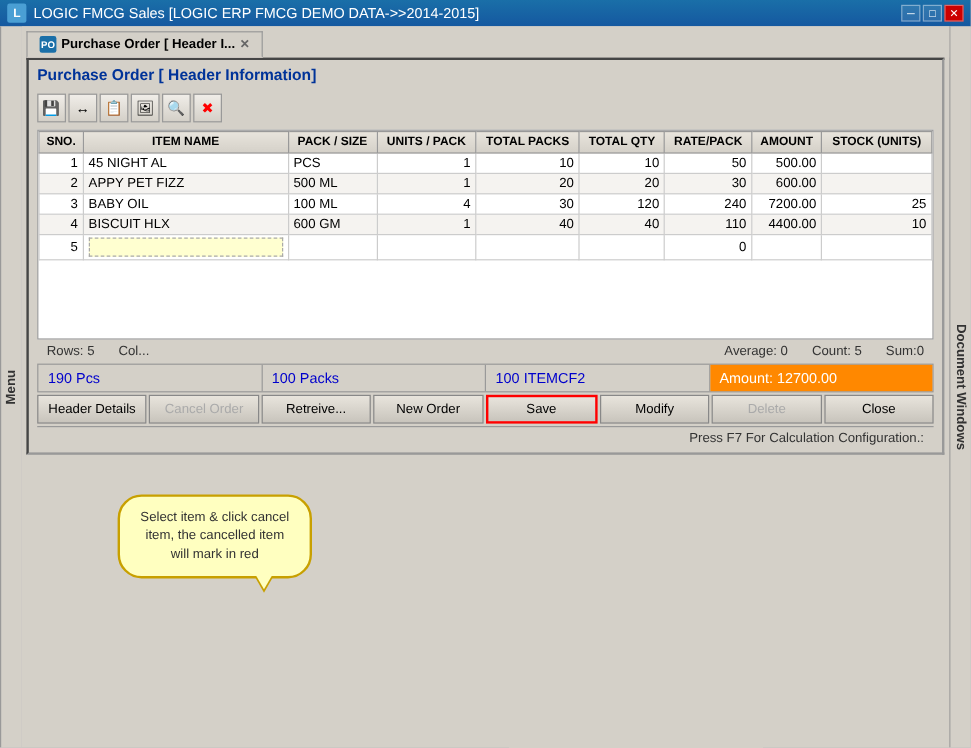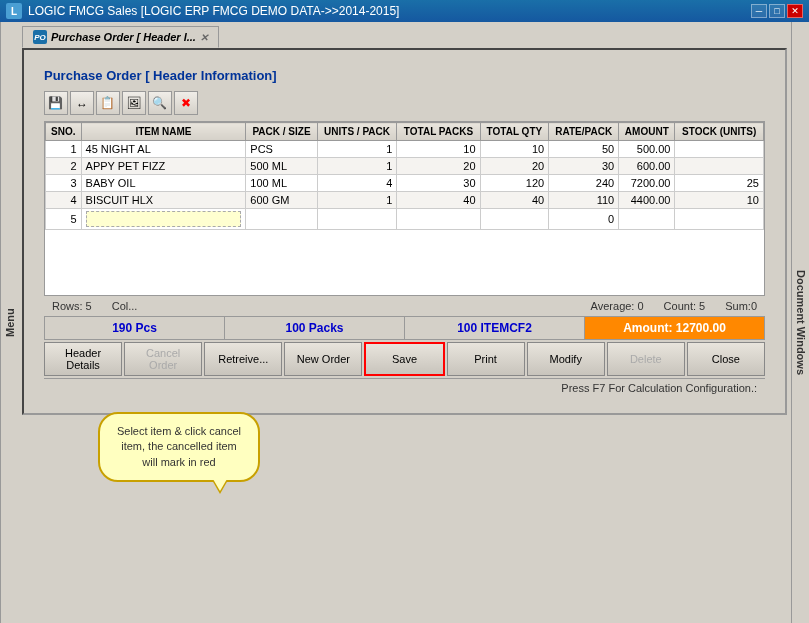--- a/index.html
+++ b/index.html
@@ -106,21 +106,20 @@
       background: #d4d0c8;
     }
 
     
     .tab-bar {
       display: flex;
       align-items: center;
       background: #d4d0c8;
       padding: 4px 4px 0 4px;
       gap: 2px;
-      font-style: italic;
     }
     .tab {
       background: linear-gradient(to bottom, #e8e4dc, #d4d0c8);
       border: 1px solid #999;
       border-bottom: none;
       padding: 2px 10px;
       font-size: 11px;
       display: flex;
       align-items: center;
       gap: 4px;
@@ -147,21 +146,21 @@
       justify-content: center;
       color: white;
       font-size: 8px;
     }
 
     
     .window-content {
       background: #d4d0c8;
       border: 2px inset #999;
       margin: 0 4px 4px 4px;
-      padding: 16px;
+      padding: 3px;
     }
 
     
     .window-title {
       font-size: 13px;
       font-weight: bold;
       color: #003399;
       margin-bottom: 4px;
       padding: 2px 4px;
     }
@@ -275,24 +274,23 @@
 
     
     .summary-row {
       display: flex;
       margin: 2px 4px;
       border: 1px solid #999;
     }
     .summary-cell {
       flex: 1;
       padding: 4px 8px;
-      text-align: center;
       border-right: 1px solid #999;
       font-size: 12px;
-      font-weight: bold;
+      font-weight: normal;
     }
     .summary-cell:last-child { border-right: none; }
     .summary-cell.blue { color: #0000cc; }
     .summary-cell.orange { background: #ff8800; color: white; }
 
     
     .btn-row {
       display: flex;
       margin: 2px 4px;
       gap: 2px;
@@ -463,21 +461,20 @@
       <div class="summary-cell orange">Amount: 12700.00</div>
     </div>
 
 
     <div class="btn-row">
       <button class="action-btn">Header Details</button>
       <button class="action-btn disabled">Cancel Order</button>
       <button class="action-btn">Retreive...</button>
       <button class="action-btn">New Order</button>
       <button class="action-btn highlight">Save</button>
-      <button class="action-btn">Print</button>
       <button class="action-btn">Modify</button>
       <button class="action-btn disabled">Delete</button>
       <button class="action-btn">Close</button>
     </div>
 
     <div class="bottom-status">
       <span>Press F7 For Calculation Configuration</span>
       <span>.:</span>
     </div>
 

